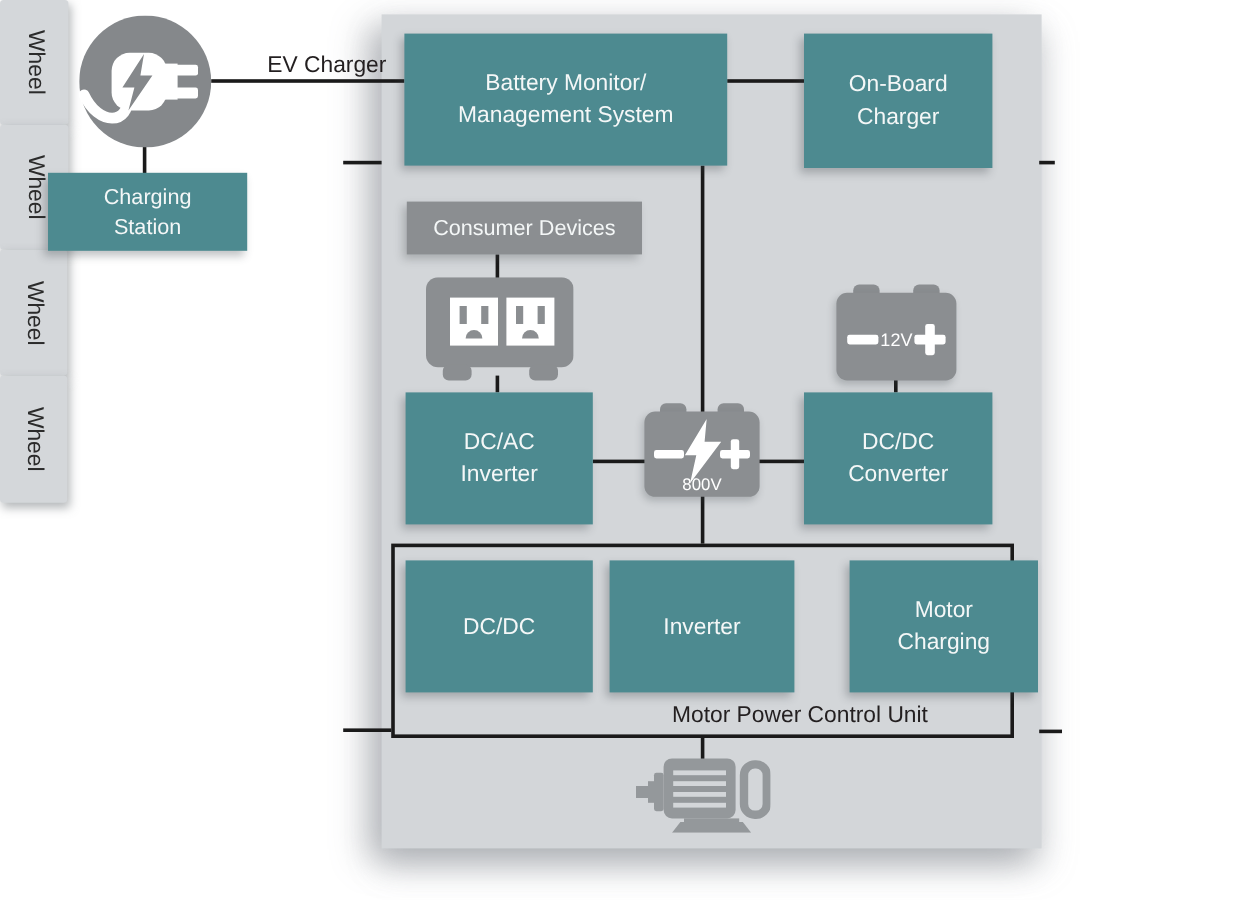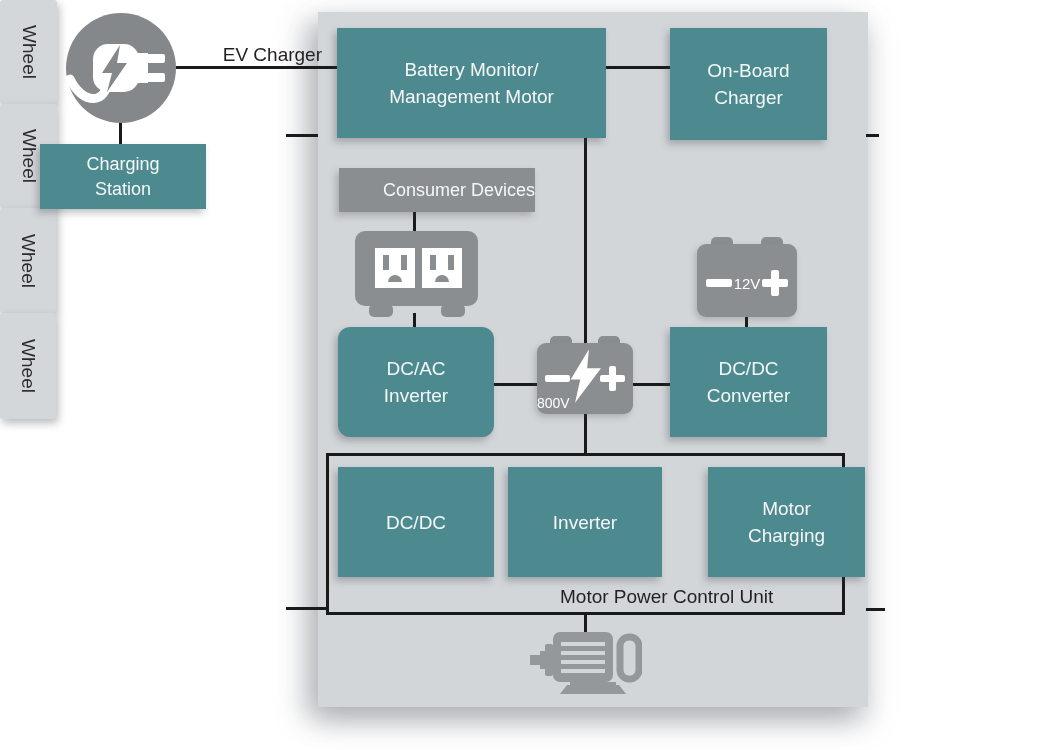--- a/index.html
+++ b/index.html
@@ -111,49 +111,49 @@
   </div>
   <div class="wheel" style="left:230px;top:551px;width:56px;height:105px;">
     <span>Wheel</span>
   </div>
   <div class="wheel" style="left:885px;top:550px;width:56px;height:106px;">
     <span>Wheel</span>
   </div>
 
   <div class="box teal" style="left:337px;top:28px;width:269px;height:110px;">
     <span>Battery Monitor/</span>
-    <span>Management Motor</span>
+    <span>Management System</span>
   </div>
 
   <div class="box teal" style="left:670px;top:28px;width:157px;height:112px;">
     <span>On-Board</span>
     <span>Charger</span>
   </div>
 
-  <div class="box graybox" style="left:339px;top:168px;width:196px;height:44px;align-items:flex-end;">
+  <div class="box graybox" style="left:339px;top:168px;width:196px;height:44px;">
     <span>Consumer Devices</span>
   </div>
 
   <div style="position:absolute;left:355px;top:231px;width:123px;height:87px;">
     <svg width="123" height="87" viewBox="0 0 123 87">
       <rect x="0" y="0" width="123" height="75" rx="10" fill="var(--mid-gray)"></rect>
       <rect x="14" y="73" width="24" height="13" rx="5" fill="var(--mid-gray)"></rect>
       <rect x="86" y="73" width="24" height="13" rx="5" fill="var(--mid-gray)"></rect>
       <rect x="20" y="17" width="40" height="40" fill="#fff"></rect>
       <rect x="67" y="17" width="40" height="40" fill="#fff"></rect>
       <rect x="28" y="24" width="6" height="15" fill="var(--mid-gray)"></rect>
       <rect x="46" y="24" width="6" height="15" fill="var(--mid-gray)"></rect>
       <path d="M33 51 a7 7 0 0 1 14 0 z" fill="var(--mid-gray)"></path>
       <rect x="75" y="24" width="6" height="15" fill="var(--mid-gray)"></rect>
       <rect x="93" y="24" width="6" height="15" fill="var(--mid-gray)"></rect>
       <path d="M80 51 a7 7 0 0 1 14 0 z" fill="var(--mid-gray)"></path>
     </svg>
   </div>
 
-  <div class="box teal" style="left:338px;top:327px;width:156px;height:110px;border-radius:12px;">
+  <div class="box teal" style="left:338px;top:327px;width:156px;height:110px;">
     <span>DC/AC</span>
     <span>Inverter</span>
   </div>
 
   <div class="box teal" style="left:670px;top:327px;width:157px;height:110px;">
     <span>DC/DC</span>
     <span>Converter</span>
   </div>
 
   <div class="battery" style="left:537px;top:336px;width:96px;height:78px;">
@@ -161,21 +161,21 @@
     <div class="term" style="left:61px;"></div>
     <div class="body" style="height:71px;"></div>
     <div class="minus" style="left:8px;top:39px;width:25px;height:7px;"></div>
     <div class="plus" style="right:8px;top:30px;width:25px;height:25px;">
       <i style="left:0;top:9px;width:25px;height:7px;"></i>
         <i style="left:9px;top:0;width:7px;height:25px;"></i>
     </div>
     <svg width="32" height="54" viewBox="0 0 37 62" style="left:32px;top:13px;">
       <path d="M23 0 L2 35 H13 L7 62 L37 22 H21 Z" fill="#fff"></path>
     </svg>
-    <span class="volt" style="left:0;right:0;bottom:3px;font-size:14px;">800V</span>
+    <span class="volt" style="left:0;right:0;bottom:3px;text-align:center;font-size:14px;">800V</span>
   </div>
 
   <div class="battery" style="left:697px;top:237px;width:100px;height:80px;">
     <div class="term" style="left:14px;"></div>
     <div class="term" style="left:64px;"></div>
     <div class="body" style="height:73px;"></div>
     <div class="minus" style="left:9px;top:42px;width:26px;height:8px;"></div>
     <div class="plus" style="right:9px;top:33px;width:26px;height:26px;">
       <i style="left:0;top:9px;width:26px;height:8px;"></i>
         <i style="left:9px;top:0;width:8px;height:26px;"></i>

